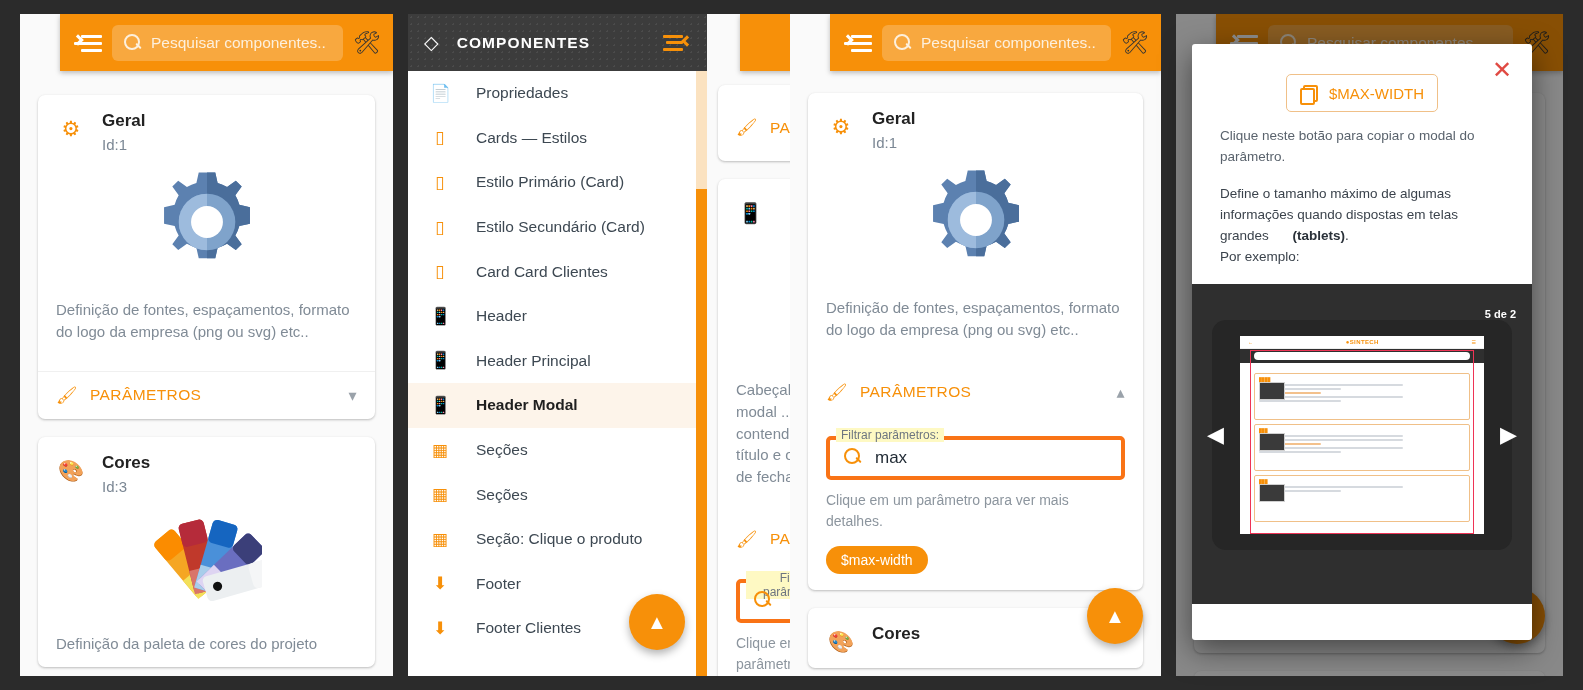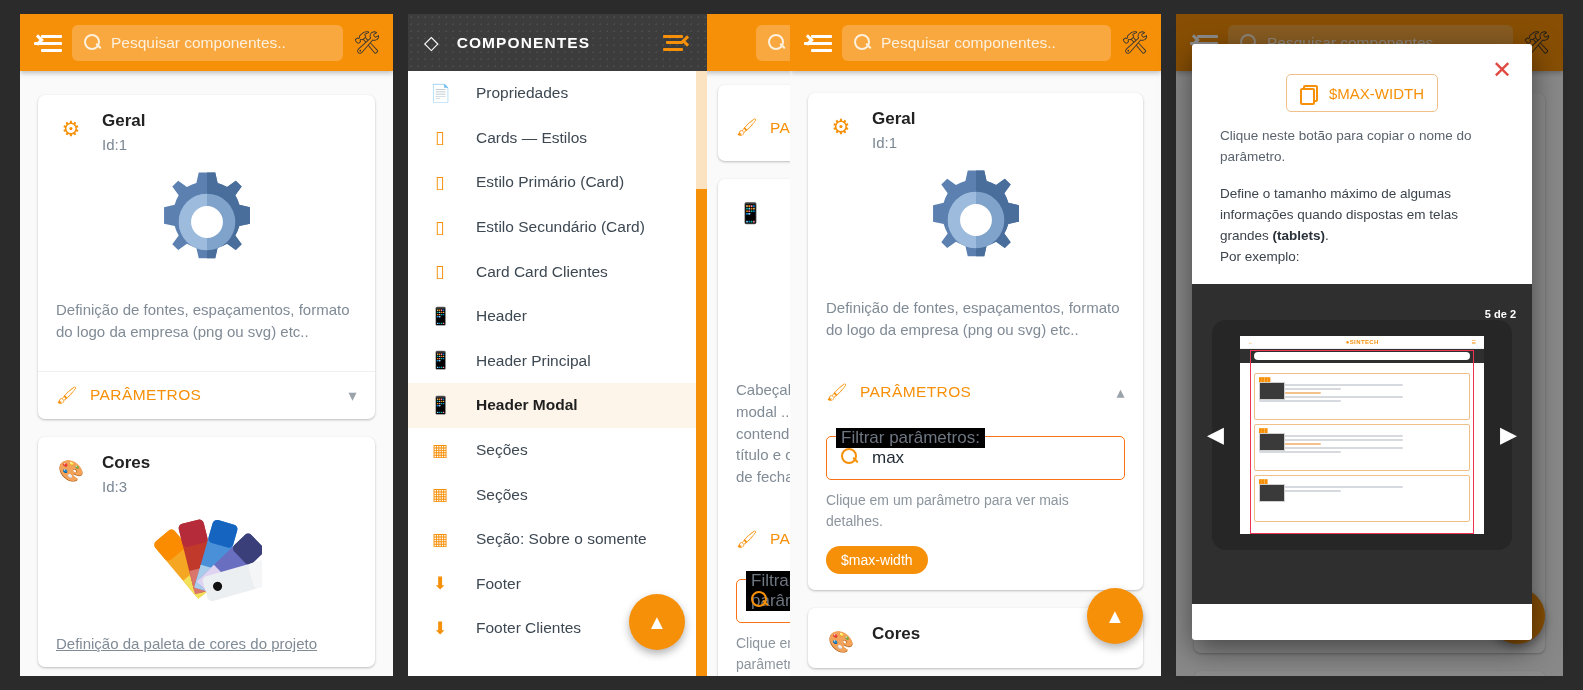--- a/index.html
+++ b/index.html
@@ -16,20 +16,21 @@
     position:absolute;
     background:#fafafa;
     overflow:hidden;
   }
   .appbar {
     height:57px; background:#F79009;
     display:flex; align-items:center; gap:10px;
     padding:0 14px;
     position:relative; z-index:3;
     box-shadow:0 2px 5px rgba(0,0,0,.25);
+    margin-left:40px;
   }
   .hamburger { width:28px; height:22px; position:relative; flex:0 0 auto; cursor:pointer; }
   .hamburger i { position:absolute; left:7px; right:0; height:3px; background:#fff; border-radius:1px; }
   .hamburger i:nth-child(1){ top:3px; }
   .hamburger i:nth-child(2){ top:10px; left:0; }
   .hamburger i:nth-child(3){ top:17px; }
   .hamburger b {
     position:absolute; left:0px; top:4px; width:8px; height:8px;
     border-right:3px solid #fff; border-bottom:3px solid #fff;
     transform:rotate(-45deg);
@@ -102,26 +103,26 @@
   .fab {
     position:absolute; width:56px; height:56px; border-radius:50%;
     background:#F79009; color:#fff; display:flex; align-items:center; justify-content:center;
     box-shadow:0 4px 8px rgba(0,0,0,.3); font-size:20px; cursor:pointer;
   }
 
   
   .paramblock { padding:4px 0 16px; }
   .fieldwrap { position:relative; margin-top:16px; }
   .fieldbox {
-    border:1px solid #f97316; border-radius:5px; height:44px;
+    border:4px solid #f97316; border-radius:5px; height:44px;
     display:flex; align-items:center; gap:12px; padding:0 14px;
   }
   .fieldlegend {
-    position:absolute; top:-8px; left:10px; background:#000000; padding:0 5px;
-    font-size:17px; color:#6d7580;
+    position:absolute; top:-8px; left:10px; background:#fef9c3; padding:0 5px;
+    font-size:12px; color:#6d7580;text-align:center;
   }
   .fieldbox .mag { color:#F79009; width:19px;height:19px; }
   .fieldval { font-size:17px; color:#1f2933; }
   .hint { color:#8c959e; font-size:14px; line-height:1.5; margin-top:10px; }
   .chip {
     display:inline-block; background:#F79009; color:#fff; font-size:14px;
     border-radius:14px; padding:6px 15px; margin-top:14px; cursor:pointer;
   }
 
   
@@ -135,21 +136,21 @@
   .copybtn {
     margin:16px auto 0; display:flex; align-items:center; justify-content:center; gap:14px;
     border:1px solid #f0c088; border-radius:5px; color:#F79009;
     height:38px; width:152px; font-size:15px; cursor:pointer;
   }
   .copyico { width:15px; height:16px; position:relative; }
   .copyico::before{content:"";position:absolute;left:3px;top:0;width:11px;height:13px;border:2px solid currentColor;border-radius:2px;}
   .copyico::after{content:"";position:absolute;left:0;top:3px;width:11px;height:13px;border:2px solid currentColor;border-radius:2px;background:#fff;}
   .modal p { font-size:13.5px; color:#5a636d; line-height:1.55; }
   .modal p.dark { color:#3b434c; }
-  .modal b { color:#2a3139; }
+  .modal b { color:#2a3139;margin-left:20px; }
 
   .resultbox { background:#2f2f2f; margin:0 -28px; padding:14px 0 0; position:relative; }
   .resulttitle { color:#fff; font-weight:bold; font-size:14px; letter-spacing:.8px; text-align:center; }
   .resultcount { position:absolute; right:16px; top:24px; color:#fff; font-size:11px; font-weight:bold; }
   .tabletwrap { position:relative; margin:22px 20px 0; }
   .tabletframe { background:#262626; border-radius:14px; padding:16px 28px; }
   .tabletscreen { background:#fff; height:198px; overflow:hidden; position:relative; }
   .arrowL, .arrowR { position:absolute; top:50%; transform:translateY(-50%); color:#fff; font-size:22px; cursor:pointer;}
   .arrowL{ left:-5px; } .arrowR{ right:-5px; }
 
@@ -247,21 +248,21 @@
                   <rect x="-14" y="-24" width="28" height="26" fill="#ded4f2"></rect>
                 </g>
               <g transform="rotate(74)">
                   <rect x="-14" y="-76" width="28" height="78" rx="5" fill="#eceff1"></rect>
                   <rect x="-14" y="-76" width="28" height="26" rx="5" fill="#f5f6f7"></rect>
                   <circle cx="0" cy="-12" r="5" fill="#111"></circle>
                 </g>
             </g>
           </svg>
         </div>
-        <div class="carddesc" style="padding-bottom:0;text-decoration:underline;">Definição da paleta de cores do projeto</div>
+        <div class="carddesc" style="padding-bottom:0;">Definição da paleta de cores do projeto</div>
       </div>
 
     </div>
   </div>
 
   <div class="panel" style="left:700px; top:14px; width:180px; height:662px; z-index:1;">
     <div class="appbar">
       <div class="searchbox" style="margin-left:42px;">
         <span class="mag"></span>
         <span>Pesquisar componentes..</span>
@@ -344,21 +345,21 @@
         <div class="mi">
           <span class="miico">▦</span>
           <span class="milabel">Seções</span>
         </div>
         <div class="mi">
           <span class="miico">▦</span>
           <span class="milabel">Seções</span>
         </div>
         <div class="mi">
           <span class="miico">▦</span>
-          <span class="milabel">Seção: Sobre o somente</span>
+          <span class="milabel">Seção: Clique o produto</span>
         </div>
         <div class="mi">
           <span class="miico">⬇</span>
           <span class="milabel">Footer</span>
         </div>
         <div class="mi">
           <span class="miico">⬇</span>
           <span class="milabel">Footer Clientes</span>
         </div>
       </div>
@@ -461,21 +462,21 @@
     </div>
     <div class="dimmer"></div>
   </div>
 
   <div class="modal" style="left:1192px; top:44px; width:340px; height:596px; z-index:7;">
     <span class="modal-close">✕</span>
     <div class="copybtn">
       <span class="copyico"></span>
       <span>$MAX-WIDTH</span>
     </div>
-    <p style="margin-top:14px;">Clique neste botão para copiar o nome do parâmetro.</p>
+    <p style="margin-top:14px;">Clique neste botão para copiar o modal do parâmetro.</p>
     <p class="dark" style="margin-top:16px;">
       <span>Define o tamanho máximo de algumas informações quando dispostas em telas grandes </span><b>(tablets)</b>.
     </p>
     <p class="dark">Por exemplo:</p>
 
     <div class="resultbox" style="margin-top:16px; height:320px;">
       <div class="resultcount">5 de 2</div>
       <div class="tabletwrap">
         <span class="arrowL">◀</span>
         <span class="arrowR">▶</span>

